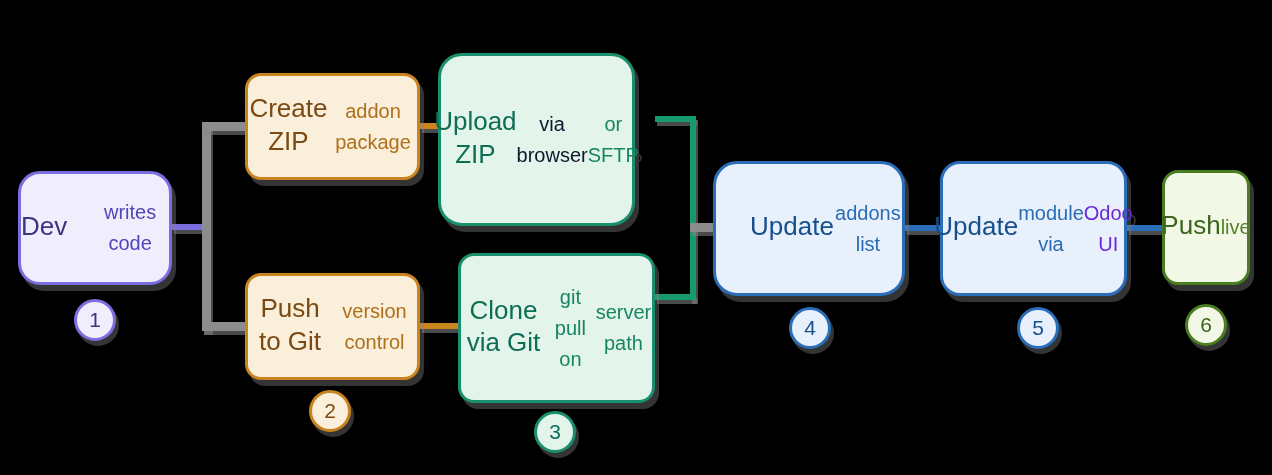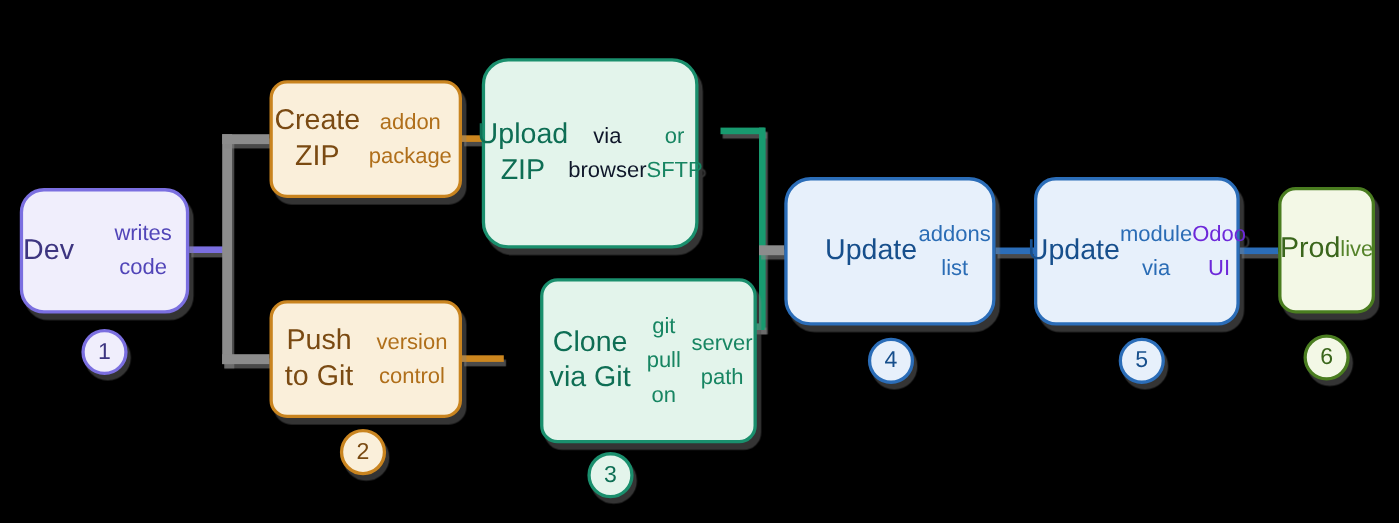--- a/index.html
+++ b/index.html
@@ -101,39 +101,39 @@
     <div class="title" style="color: rgb(14, 110, 84);">Upload ZIP</div>
     <div class="sub" style="color: #0f172a;">via browser</div>
     <div class="sub" style="color: rgb(23, 133, 98);">or SFTP</div>
   </div>
 
   <div class="node" id="n3" style="border-color: rgb(201, 132, 31); background: rgb(250, 239, 218);">
     <div class="title" style="color: rgb(122, 74, 18);">Push to Git</div>
     <div class="sub" style="color: rgb(176, 111, 26);">version control</div>
   </div>
 
-  <div class="node" id="n4" style="border-color: rgb(26, 143, 109); background: rgb(227, 244, 235); margin-left: 33px;">
+  <div class="node" id="n4" style="border-color: rgb(26, 143, 109); background: rgb(227, 244, 235);">
     <div class="title" style="color: rgb(14, 110, 84);">Clone via Git</div>
     <div class="sub" style="color: rgb(23, 133, 98);">git pull on</div>
     <div class="sub" style="color: rgb(23, 133, 98);">server path</div>
   </div>
 
   <div class="node" id="n5" style="border-color: rgb(43, 109, 184); background: rgb(231, 240, 251);">
     <div class="title" style="color: rgb(23, 79, 140);">Update</div>
     <div class="sub" style="color: rgb(42, 108, 181);">addons list</div>
   </div>
 
   <div class="node" id="n6" style="border-color: rgb(43, 109, 184); background: rgb(231, 240, 251);">
     <div class="title" style="color: rgb(23, 79, 140);">Update</div>
     <div class="sub" style="color: rgb(42, 108, 181);">module via</div>
     <div class="sub" style="color: #6d28d9;">Odoo UI</div>
   </div>
 
   <div class="node" id="n7" style="border-color: rgb(74, 125, 32); background: rgb(243, 248, 230);">
-    <div class="title" style="color: rgb(58, 102, 28);">Prod</div>
+    <div class="title" style="color: rgb(58, 102, 28);">Push</div>
     <div class="sub" style="color: rgb(85, 131, 42);">live</div>
   </div>
 
   <div class="badge" id="b1" style="border-color: rgb(123, 111, 224); background: rgb(240, 238, 252); color: rgb(61, 53, 128);">1</div>
   <div class="badge" id="b2" style="border-color: rgb(201, 132, 31); background: rgb(250, 239, 218); color: rgb(122, 74, 18);">2</div>
   <div class="badge" id="b3" style="border-color: rgb(26, 143, 109); background: rgb(227, 244, 235); color: rgb(14, 110, 84);">3</div>
   <div class="badge" id="b4" style="border-color: rgb(43, 109, 184); background: rgb(231, 240, 251); color: rgb(23, 79, 140);">4</div>
   <div class="badge" id="b5" style="border-color: rgb(43, 109, 184); background: rgb(231, 240, 251); color: rgb(23, 79, 140);">5</div>
   <div class="badge" id="b6" style="border-color: rgb(74, 125, 32); background: rgb(243, 248, 230); color: rgb(58, 102, 28);">6</div>
 

